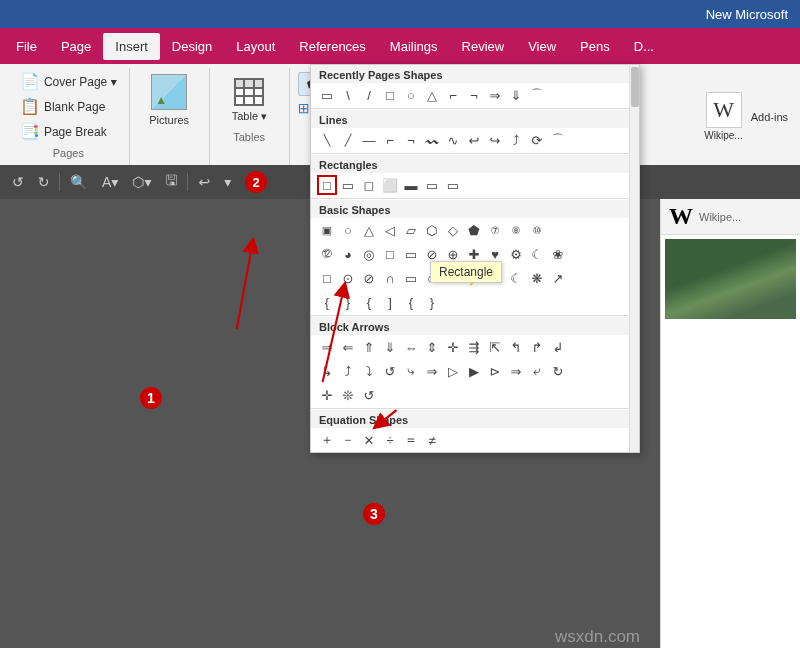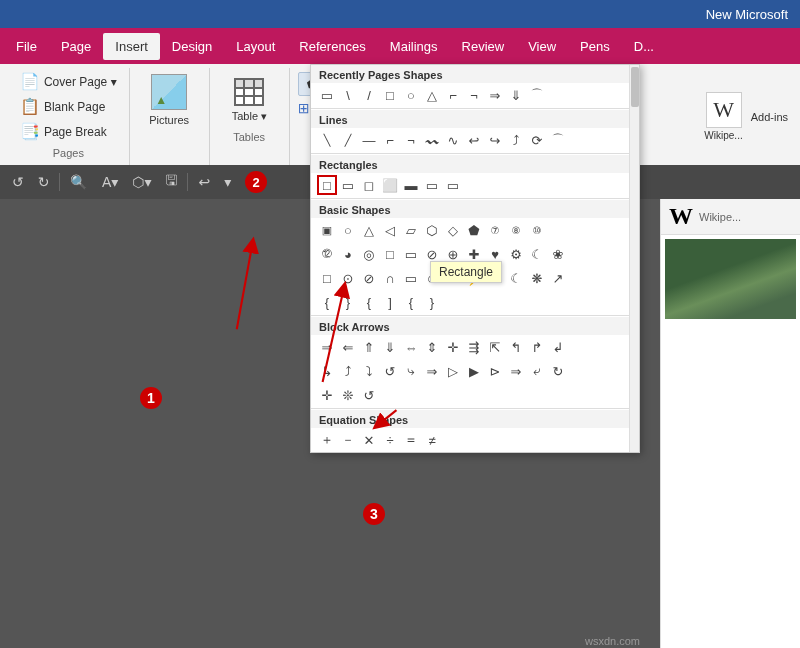--- a/index.html
+++ b/index.html
@@ -621,14 +621,14 @@
   </svg>
 
   <div style="position:absolute;left:140px;top:188px;">
     <span class="badge">1</span>
   </div>
 
   <div style="position:absolute;left:363px;top:304px;">
     <span class="badge">3</span>
   </div>
 
-  <div style="position:absolute;bottom:8px;right:160px;font-size:11px;color:#999;">wsxdn.com</div>
+  <div style="position:absolute;bottom:8px;right:160px;font-size:17px;color:#999;">wsxdn.com</div>
 </div>
 
 </body></html>

